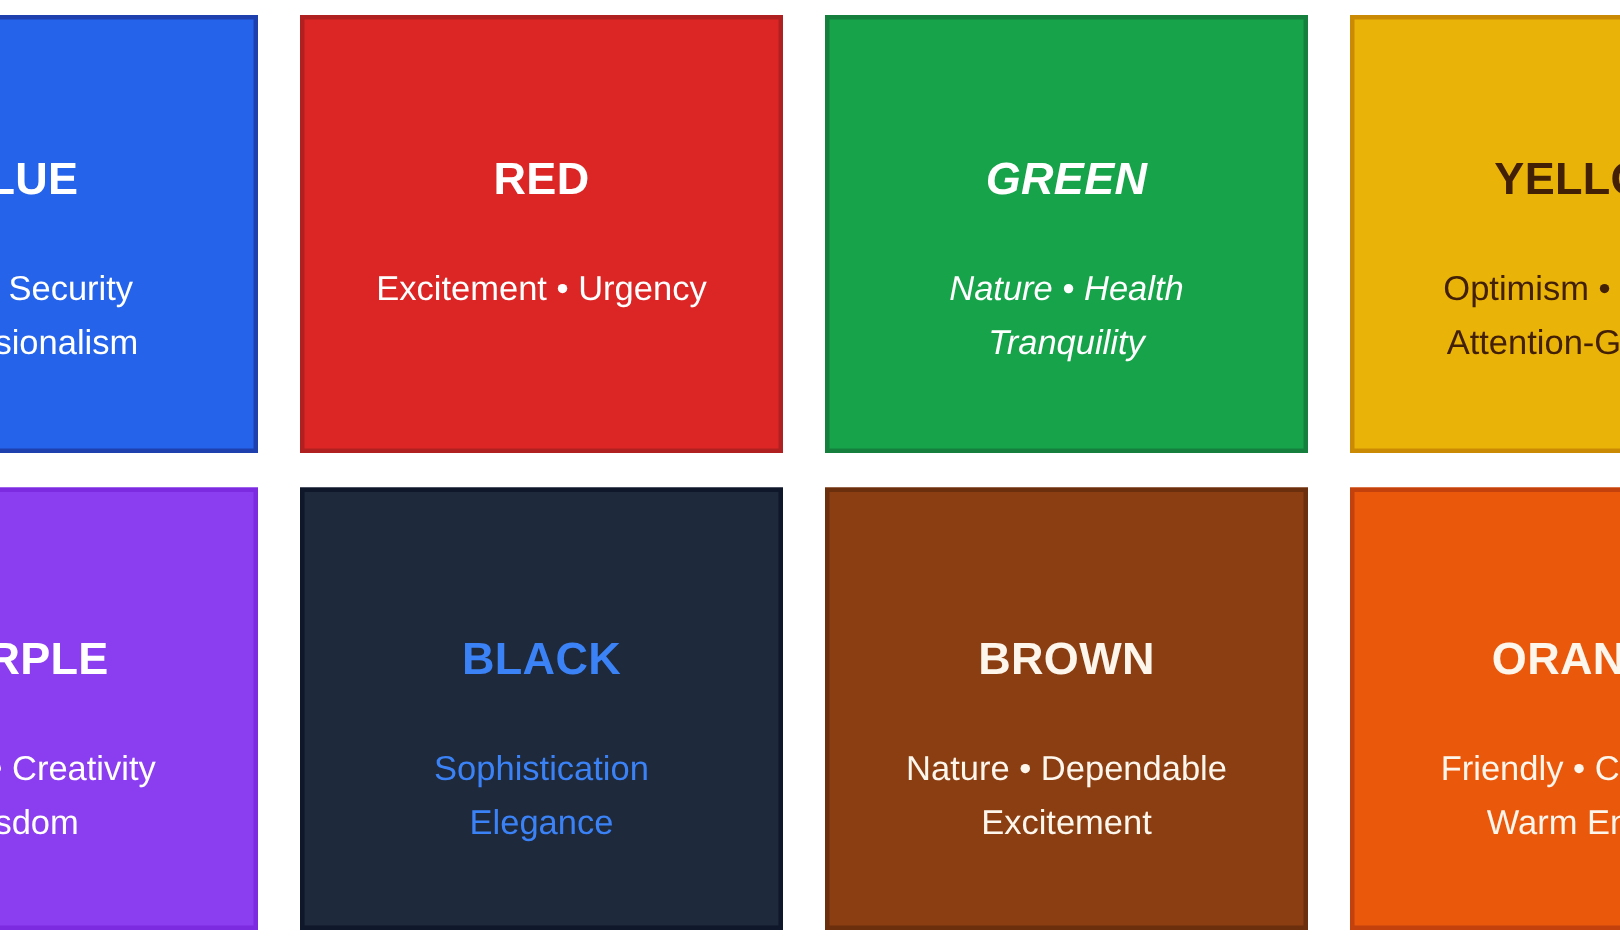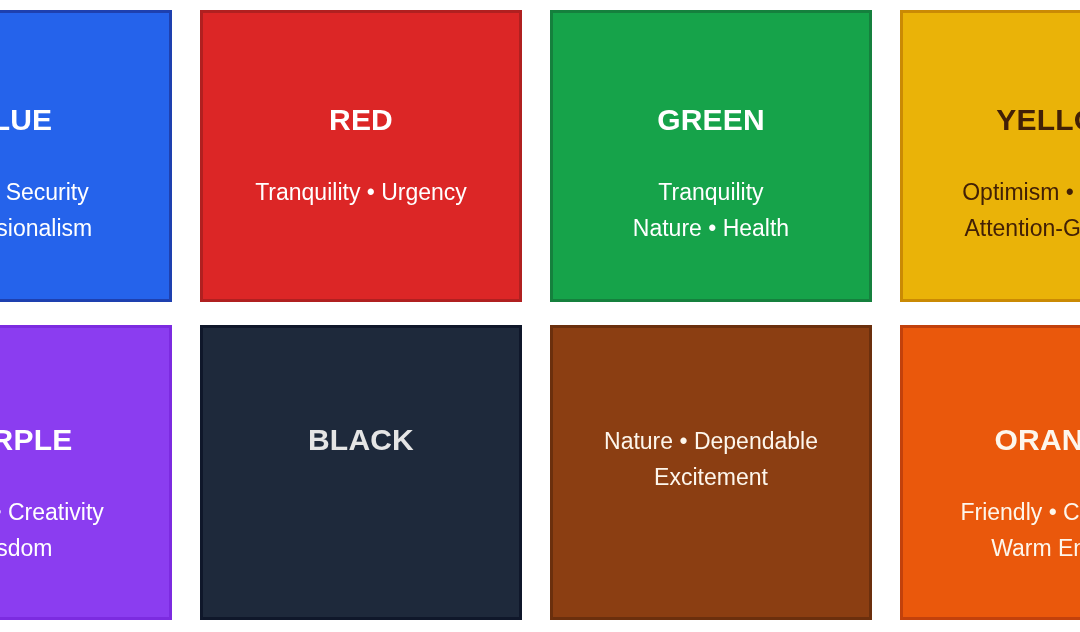--- a/index.html
+++ b/index.html
@@ -84,53 +84,58 @@
       <div class="card-title">BLUE</div>
       <div class="card-traits">
         <span class="card-traits-line">Trust • Security</span>
         <span class="card-traits-line">Professionalism</span>
       </div>
     </div>
 
     <div class="color-card" style="background-color: rgb(220, 38, 38); border-color: rgb(176, 32, 32); color: rgb(255, 255, 255);">
       <div class="card-title">RED</div>
       <div class="card-traits">
-        <span class="card-traits-line">Tranquility • Urgency</span>
+        <span class="card-traits-line">Excitement • Urgency</span>
       </div>
     </div>
 
-    <div class="color-card" style="background-color: rgb(22, 163, 74); border-color: rgb(21, 128, 61); color: rgb(255, 255, 255);">
+    <div class="color-card" style="background-color: rgb(22, 163, 74); border-color: rgb(21, 128, 61); color: rgb(255, 255, 255); font-style: italic;">
       <div class="card-title">GREEN</div>
       <div class="card-traits">
+        <span class="card-traits-line">Nature • Health</span>
         <span class="card-traits-line">Tranquility</span>
-        <span class="card-traits-line">Nature • Health</span>
       </div>
     </div>
 
     <div class="color-card" style="background-color: rgb(234, 179, 8); border-color: rgb(202, 138, 4); color: rgb(66, 32, 6);">
       <div class="card-title">YELLOW</div>
       <div class="card-traits">
         <span class="card-traits-line">Optimism • Warmth</span>
         <span class="card-traits-line">Attention-Grabbing</span>
       </div>
     </div>
 
     <div class="color-card card-row-2" style="background-color: rgb(139, 61, 240); border-color: rgb(124, 43, 224); color: rgb(255, 255, 255);">
       <div class="card-title">PURPLE</div>
       <div class="card-traits">
         <span class="card-traits-line">Luxury • Creativity</span>
         <span class="card-traits-line">Wisdom</span>
       </div>
     </div>
 
-    <div class="color-card card-row-2" style="background-color: rgb(30, 41, 59); border-color: rgb(15, 23, 42); color: #e5e5e5;">
+    <div class="color-card card-row-2" style="background-color: rgb(30, 41, 59); border-color: rgb(15, 23, 42); color: #3b82f6;">
       <div class="card-title">BLACK</div>
+      <div class="card-traits">
+        <span class="card-traits-line">Sophistication</span>
+        <span class="card-traits-line">Elegance</span>
+      </div>
     </div>
 
     <div class="color-card card-row-2" style="background-color: rgb(139, 62, 18); border-color: rgb(107, 47, 13); color: rgb(253, 246, 236);">
+      <div class="card-title">BROWN</div>
       <div class="card-traits">
         <span class="card-traits-line">Nature • Dependable</span>
         <span class="card-traits-line">Excitement</span>
       </div>
     </div>
 
     <div class="color-card card-row-2" style="background-color: rgb(234, 88, 12); border-color: rgb(194, 65, 12); color: rgb(253, 246, 236);">
       <div class="card-title">ORANGE</div>
       <div class="card-traits">
         <span class="card-traits-line">Friendly • Confident</span>

